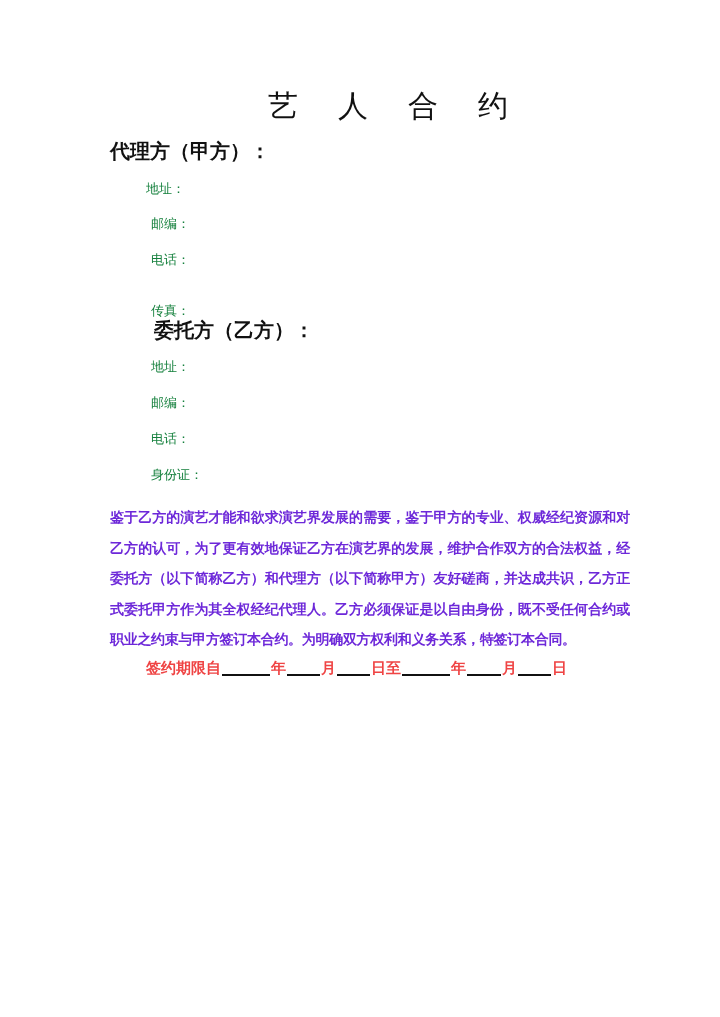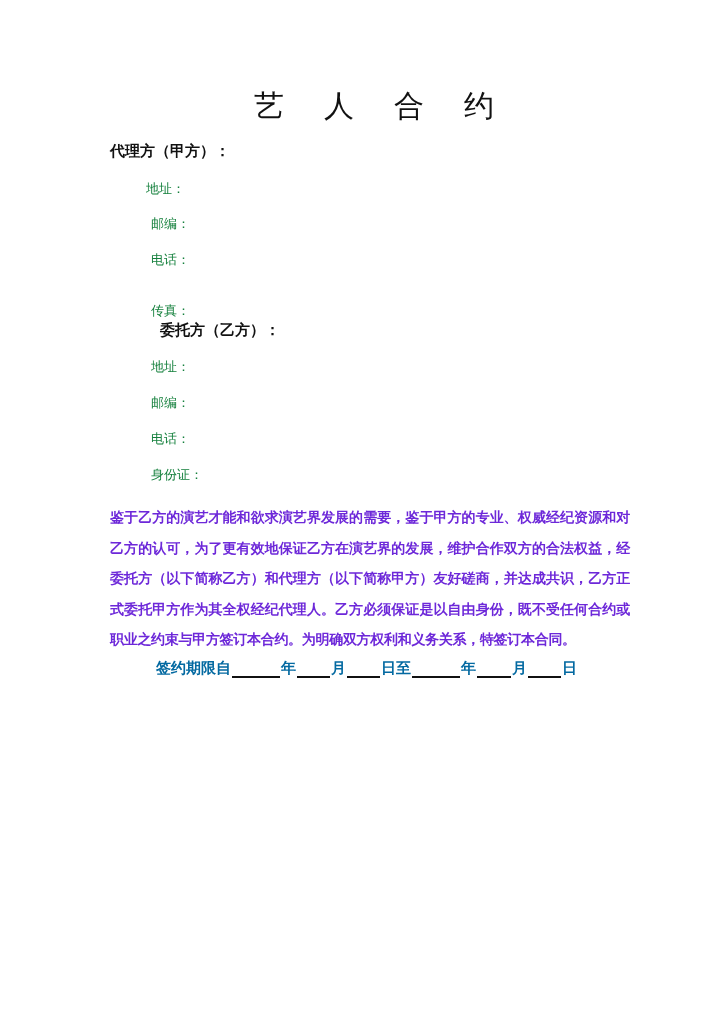--- a/index.html
+++ b/index.html
@@ -10,31 +10,31 @@
   body {
     width: 720px;
     height: 1017px;
     position: relative;
     overflow: hidden;
     font-family: "DejaVu Sans", "Liberation Sans", sans-serif;
     color: #111111;
   }
   .abs { position: absolute; white-space: nowrap; }
   .title {
-    left: 254px;
+    left: 268px;
     top: 86px;
     font-size: 30px;
     letter-spacing: 40px;
     font-family: "DejaVu Serif", "Liberation Serif", serif;
     font-weight: normal;
     color: #111;
     line-height: 40px;
   }
   .section-head {
-    font-size: 15px;
+    font-size: 20px;
     font-weight: bold;
     line-height: 20px;
     color: #111;
   }
   .field-label {
     font-size: 13px;
     line-height: 18px;
     color: #15803d;
   }
   .para {
@@ -43,28 +43,28 @@
     width: 520px;
     font-size: 14px;
     line-height: 30.5px;
     font-weight: bold;
     color: #6d28d9;
     white-space: normal;
     text-align: justify;
     letter-spacing: -0.3px;
   }
   .date-row {
-    left: 156px;
+    left: 146px;
     top: 658px;
     font-size: 15px;
     font-weight: bold;
     line-height: 20px;
     display: flex;
-    align-items: flex-end;
-    color: #0369a1;
+    align-items: flex-start;
+    color: #ef4444;
   }
   .blank {
     display: inline-block;
     border-bottom: 2px solid #111;
     height: 16px;
     margin: 0 1px;
   }
 </style>
 </head>
 <body>
@@ -72,21 +72,21 @@
 <div>
 
   <div class="abs title">艺人合约</div>
 
   <div class="abs section-head" style="left:110px; top:141px;">代理方（甲方）：</div>
   <div class="abs field-label" style="left:146px; top:180px;">地址：</div>
   <div class="abs field-label" style="left:151px; top:215px;">邮编：</div>
   <div class="abs field-label" style="left:151px; top:251px;">电话：</div>
   <div class="abs field-label" style="left:151px; top:302px;">传真：</div>
 
-  <div class="abs section-head" style="left:160px; top:320px;">委托方（乙方）：</div>
+  <div class="abs section-head" style="left:154px; top:320px;">委托方（乙方）：</div>
   <div class="abs field-label" style="left:151px; top:358px;">地址：</div>
   <div class="abs field-label" style="left:151px; top:394px;">邮编：</div>
   <div class="abs field-label" style="left:151px; top:430px;">电话：</div>
   <div class="abs field-label" style="left:151px; top:466px;">身份证：</div>
 
   <div class="abs para">鉴于乙方的演艺才能和欲求演艺界发展的需要，鉴于甲方的专业、权威经纪资源和对乙方的认可，为了更有效地保证乙方在演艺界的发展，维护合作双方的合法权益，经委托方（以下简称乙方）和代理方（以下简称甲方）友好磋商，并达成共识，乙方正式委托甲方作为其全权经纪代理人。乙方必须保证是以自由身份，既不受任何合约或职业之约束与甲方签订本合约。为明确双方权利和义务关系，特签订本合同。</div>
 
   <div class="abs date-row">
     <span>签约期限自</span>
     <span class="blank" style="width:48px;"></span>

